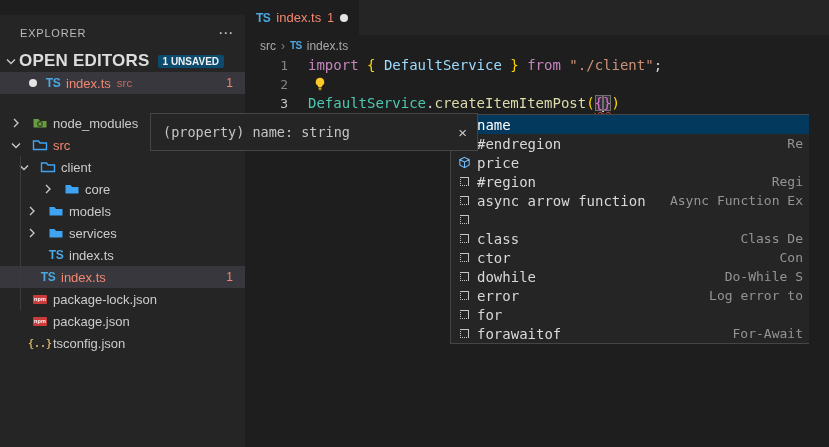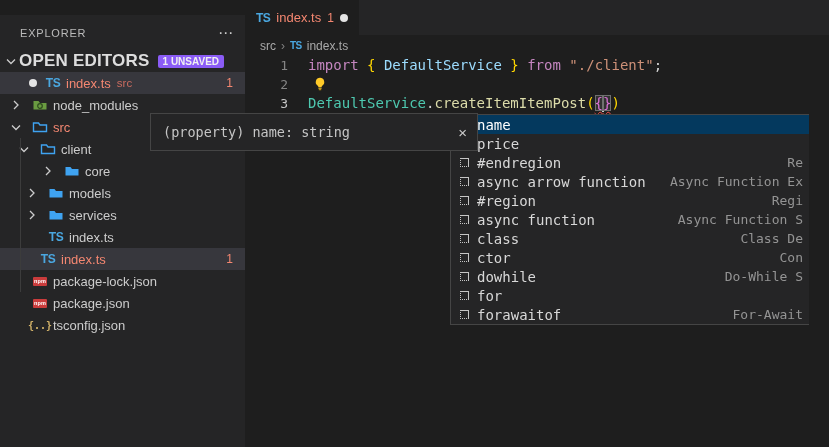--- a/index.html
+++ b/index.html
@@ -8,31 +8,31 @@
          font-family:"Liberation Sans","DejaVu Sans",sans-serif; }
   .app { position:relative; width:829px; height:447px; overflow:hidden; background:#1e1e1e; }
 
   
   .sidebar { position:absolute; left:0; top:15px; width:245px; height:447px; background:#252526; color:#cccccc; }
   .sidebar-title-row { height:35px; display:flex; align-items:center; padding:0 12px 0 20px; }
   .sidebar-title { font-size:11px; color:#bbbbbb; letter-spacing:0.8px; }
   .more { margin-left:auto; color:#cccccc; font-size:15px; cursor:pointer; line-height:10px; }
   .section-header { height:22px; display:flex; align-items:center; padding-left:3px; cursor:pointer; }
   .section-label { font-size:17px; font-weight:700; color:#dddddd; letter-spacing:0.2px; }
-  .badge { margin-left:8px; background:#8b5cf6; color:#f0f0f0; font-size:10px; font-weight:700;
+  .badge { margin-left:8px; background:#0c4a6e; color:#f0f0f0; font-size:10px; font-weight:700;
            padding:1px 5px; border-radius:2px; }
   .row { height:22px; display:flex; align-items:center; font-size:13px; color:#cccccc; cursor:pointer; position:relative; }
   .row.selected { background:#37373d; }
   .row .label { white-space:nowrap; }
   .row .desc { margin-left:6px; font-size:11.5px; }
   .err-count { margin-left:auto; padding-right:12px; color:#f48771; font-size:12px; }
   .chev-box { width:16px; height:16px; flex:0 0 16px; display:flex; align-items:center; justify-content:center; }
   .icon-box { width:16px; height:16px; flex:0 0 16px; margin-left:8px; margin-right:5px;
               display:flex; align-items:center; justify-content:center; }
-  .tree { position:relative; }
+  .tree { position:relative;margin-top:18px; }
   .indent-guide { position:absolute; left:20px; width:1px; background:#3c3c3c; }
 
   .icon-ts { font-weight:700; font-size:12px; color:#4aa7e0; letter-spacing:-0.5px; }
   .icon-ts.small { font-size:10px; }
   .icon-npm { background:#ca3c3c; color:#ffffff; font-size:5.5px; font-weight:700;
               padding:2px 1px; border-radius:1px; line-height:5px; letter-spacing:0.2px; }
   .icon-braces { color:#d4b46a; font-family:"DejaVu Sans Mono",monospace; font-size:10px; font-weight:700; }
   .dirty-dot { width:8px; height:8px; border-radius:50%; background:#e4e4e4; }
 
   
@@ -275,53 +275,51 @@
       <div class="s-row selected">
         <span class="s-icon">
           <svg width="15" height="15" viewBox="0 0 16 16">
             <path d="M8 2.5L13 5v5.5L8 13.5 3 10.5V5z M3 5l5 2.5L13 5 M8 7.5v6" fill="none" stroke="#e8e8e8" stroke-width="1.1"></path>
           </svg>
         </span>
         <span class="s-label">name</span>
       </div>
       <div class="s-row">
         <span class="s-icon">
+          <span class="icon-snippet"></span>
+        </span>
+        <span class="s-label">#endregion</span>
+        <span class="s-detail">Re</span>
+      </div>
+      <div class="s-row">
+        <span class="s-icon">
           <svg width="15" height="15" viewBox="0 0 16 16">
             <path d="M8 2.5L13 5v5.5L8 13.5 3 10.5V5z M3 5l5 2.5L13 5 M8 7.5v6" fill="none" stroke="#75beff" stroke-width="1.1"></path>
           </svg>
         </span>
         <span class="s-label">price</span>
       </div>
       <div class="s-row">
         <span class="s-icon">
           <span class="icon-snippet"></span>
         </span>
-        <span class="s-label">#endregion</span>
-        <span class="s-detail">Re</span>
+        <span class="s-label">#region</span>
+        <span class="s-detail">Regi</span>
       </div>
       <div class="s-row">
         <span class="s-icon">
           <span class="icon-snippet"></span>
         </span>
         <span class="s-label">async arrow function</span>
         <span class="s-detail">Async Function Ex</span>
       </div>
       <div class="s-row">
         <span class="s-icon">
           <span class="icon-snippet"></span>
         </span>
-        <span class="s-label">#region</span>
-        <span class="s-detail">Regi</span>
-      </div>
-      <div class="s-row">
-        <span class="s-icon">
-          <span class="icon-snippet"></span>
-        </span>
-        <span class="s-label">async function</span>
-        <span class="s-detail">Async Function S</span>
       </div>
       <div class="s-row">
         <span class="s-icon">
           <span class="icon-snippet"></span>
         </span>
         <span class="s-label">class</span>
         <span class="s-detail">Class De</span>
       </div>
       <div class="s-row">
         <span class="s-icon">
@@ -334,20 +332,27 @@
         <span class="s-icon">
           <span class="icon-snippet"></span>
         </span>
         <span class="s-label">dowhile</span>
         <span class="s-detail">Do-While S</span>
       </div>
       <div class="s-row">
         <span class="s-icon">
           <span class="icon-snippet"></span>
         </span>
+        <span class="s-label">error</span>
+        <span class="s-detail">Log error to</span>
+      </div>
+      <div class="s-row">
+        <span class="s-icon">
+          <span class="icon-snippet"></span>
+        </span>
         <span class="s-label">for</span>
       </div>
       <div class="s-row">
         <span class="s-icon">
           <span class="icon-snippet"></span>
         </span>
         <span class="s-label">forawaitof</span>
         <span class="s-detail">For-Await</span>
       </div>
     </div>

